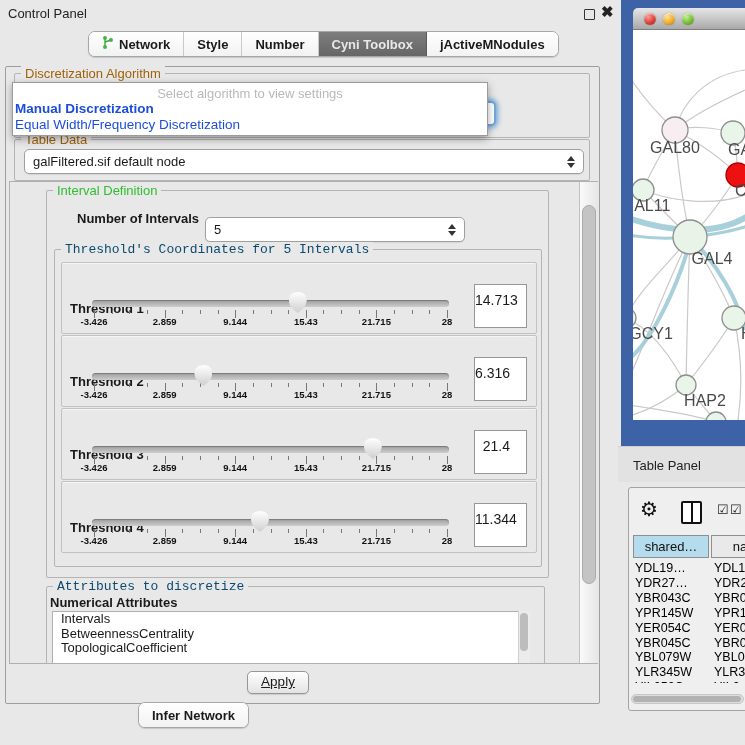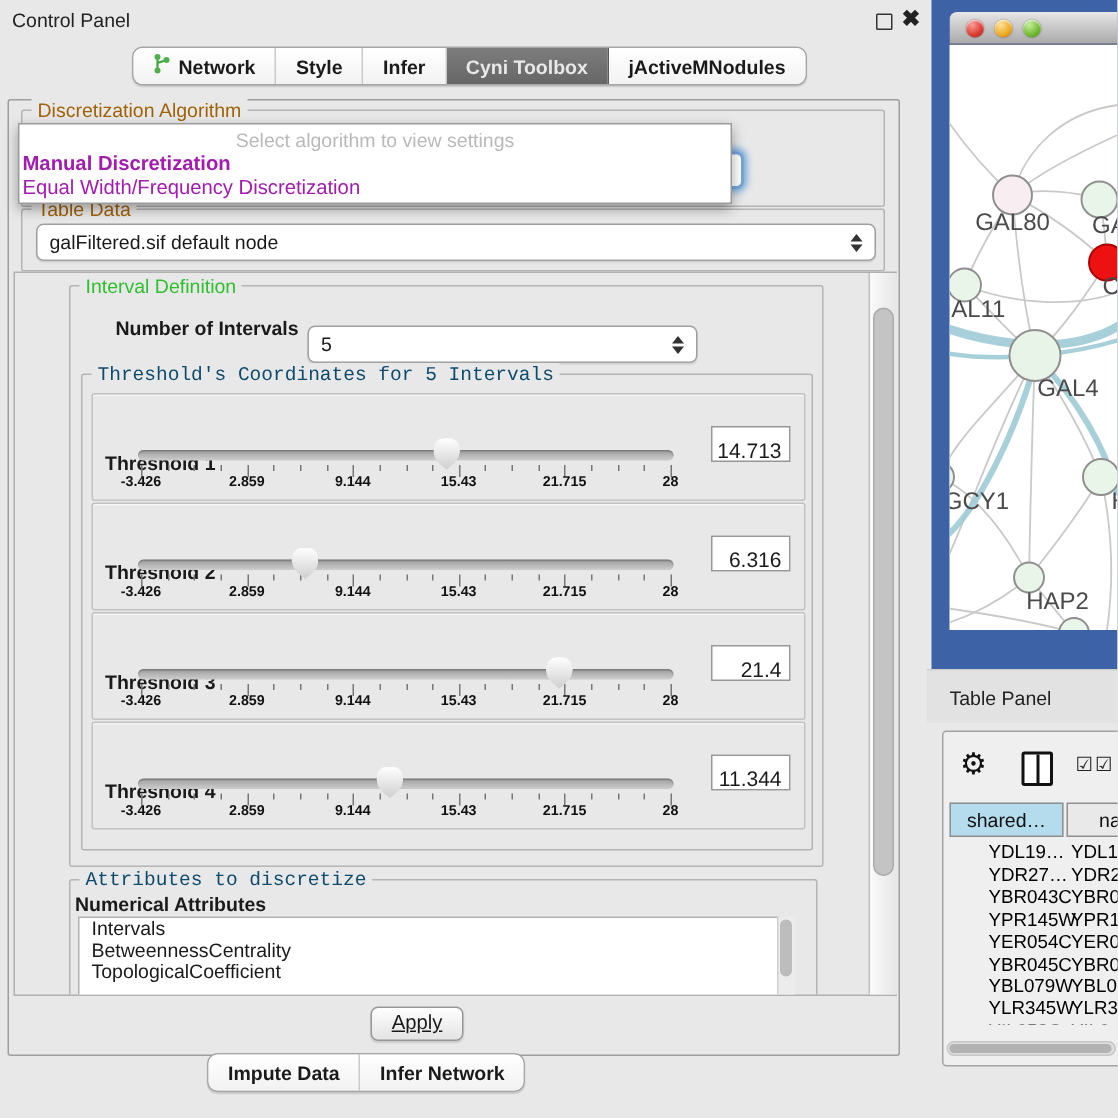--- a/index.html
+++ b/index.html
@@ -43,21 +43,21 @@
   .combo .spinner i{display:block;width:0;height:0;border-left:4px solid transparent;
                     border-right:4px solid transparent;}
   .combo .spinner i.up{border-bottom:5px solid #333;}
   .combo .spinner i.dn{border-top:5px solid #333;}
   .combo.focusring{border:2px solid #74a7d7;box-shadow:0 0 5px 2px rgba(94,158,214,.85);}
 
   
   #algo-popup{left:12px;top:82px;width:474px;height:52px;background:#fff;border:1px solid #9b9b9b;
               box-shadow:0 3px 8px rgba(0,0,0,.35);z-index:40;}
   #algo-popup .hint{margin-top:3px;text-align:center;color:#b9b9b9;font-size:13px;}
-  #algo-popup .opt{font-size:13.5px;color:#a21caf;padding-left:2px;line-height:15.5px;}
+  #algo-popup .opt{font-size:13.5px;color:#1d4ed8;padding-left:2px;line-height:15.5px;}
   #algo-popup .opt.first{font-weight:bold;}
 
   
   #scrollpane{left:9px;top:181px;width:589px;height:483px;border:1px solid #b0b0b0;
               box-sizing:border-box;background:#e8e8e8;overflow:hidden;}
   #vscroll{left:579px;top:182px;width:18px;height:481px;background:linear-gradient(to right,#fafafa,#e6e6e6);
            border-left:1px solid #c0c0c0;}
   #vscroll .thumb{position:absolute;left:2px;top:23px;width:12px;height:377px;background:#c4c4c4;
                   border:1px solid #ababab;border-radius:7px;}
 
@@ -67,23 +67,23 @@
   .thr-label{position:absolute;left:8px;top:6px;font-size:13px;font-weight:bold;margin-top:32px;}
   .thr-track{position:absolute;left:30px;top:37px;width:357px;height:7px;border-radius:4px;
              background:linear-gradient(#9d9d9d,#cdcdcd);box-shadow:inset 0 1px 1px rgba(0,0,0,.25);}
   .thr-thumb{position:absolute;top:29px;width:18px;height:21px;
              background:linear-gradient(#ffffff,#cfcfcf);
              clip-path:polygon(50% 100%,22% 80%,6% 62%,0% 40%,7% 16%,24% 3%,50% 0%,76% 3%,93% 16%,100% 40%,94% 62%,78% 80%);
              filter:drop-shadow(0 0 1px #7d7d7d);}
   .tickline{position:absolute;width:1px;background:#777;}
   .tick-label{position:absolute;top:53px;font-size:9.5px;font-weight:bold;color:#111;
               transform:translateX(-50%);white-space:nowrap;}
-  .thr-value{position:absolute;left:412px;top:21px;width:53px;height:24px;background:#fff;
+  .thr-value{position:absolute;left:412px;top:21px;width:53px;height:44px;background:#fff;
              border:1px solid #979797;box-sizing:border-box;font-size:14px;text-align:right;
-             line-height:30px;padding-right:5px;}
+             line-height:30px;padding-right:16px;}
 
   
   #attr-list{position:absolute;background:#fff;border:1px solid #b0b0b0;overflow:hidden;}
   #attr-list .item{font-size:13px;line-height:14.5px;padding-left:8px;white-space:nowrap;}
   #attr-scroll{position:absolute;width:11px;background:#ececec;border-left:1px solid #cfcfcf;}
   #attr-scroll .thumb{position:absolute;left:1px;top:2px;width:8px;height:38px;background:#bdbdbd;border-radius:5px;}
 
   #apply-btn{left:247px;top:671px;width:60px;height:21px;border:1px solid #969696;border-radius:5px;
              background:linear-gradient(#ffffff,#e3e3e3);font-size:13.5px;text-align:center;
              line-height:20px;box-shadow:0 1px 1px rgba(0,0,0,.12);text-decoration:underline;}
@@ -108,21 +108,21 @@
               border:1px solid #a3a3a3;border-radius:3px;box-sizing:border-box;overflow:hidden;}
   #gear-icon{position:absolute;left:11px;top:9px;font-size:20px;color:#111;}
   #columns-icon{position:absolute;left:52px;top:13px;width:17px;height:19px;border:2px solid #111;
                 border-radius:2px;background:#fff;}
   #columns-icon:after{content:"";position:absolute;left:50%;top:0;width:2px;height:100%;background:#111;transform:translateX(-1px);}
   .check-icon{position:absolute;top:14px;font-size:13px;color:#222;}
   .th-cell{position:absolute;top:47px;height:23px;border:1px solid #8f8f8f;box-sizing:border-box;
            font-size:13px;text-align:center;line-height:21px;color:#111;}
   #tbl-rows{position:absolute;left:0;top:71px;width:120px;height:124px;overflow:hidden;}
   .tbl-row{position:absolute;width:120px;height:15px;font-size:12.5px;color:#000;}
-  .tbl-row .c1{position:absolute;left:6px;white-space:nowrap;margin-left:24px;}
+  .tbl-row .c1{position:absolute;left:6px;white-space:nowrap;}
   .tbl-row .c2{position:absolute;left:85px;white-space:nowrap;}
   #hscroll{position:absolute;left:2px;top:206px;width:113px;height:10px;background:#dedede;
            border:1px solid #c6c6c6;border-radius:5px;box-sizing:border-box;}
   #hscroll .thumb{position:absolute;left:1px;top:1px;width:108px;height:6px;background:#b2b2b2;border-radius:4px;}
 
   .bold{font-weight:bold;}
   svg text{font-family:"Liberation Sans",sans-serif;}
 </style>
 </head>
 <body>
@@ -138,21 +138,21 @@
           <circle cx="3" cy="3" r="2" fill="#4db04d"></circle>
           <circle cx="3" cy="12" r="2" fill="#4db04d"></circle>
           <circle cx="9" cy="5" r="2" fill="#4db04d"></circle>
         </svg></span>
       <span>Network</span>
     </div>
     <div class="seg">
       <span>Style</span>
     </div>
     <div class="seg">
-      <span>Infer</span>
+      <span>Number</span>
     </div>
     <div class="seg sel">
       <span>Cyni Toolbox</span>
     </div>
     <div class="seg">
       <span>jActiveMNodules</span>
     </div>
   </div>
 
 <div class="abs" id="container"></div>
@@ -352,23 +352,20 @@
   </div>
 </div>
 <div class="abs" id="vscroll">
     <div class="thumb"></div>
   </div>
 
 <div class="abs" id="apply-btn">Apply</div>
 
 <div class="abs segbar" id="bottom-tabbar">
     <div class="seg">
-      <span>Impute Data</span>
-    </div>
-    <div class="seg">
       <span>Infer Network</span>
     </div>
   </div>
 
 <div class="abs" id="right-pane">
   <div id="net-bg"></div>
   <div id="net-titlebar">
     <span class="tlight tl-red"></span>
     <span class="tlight tl-yellow"></span>
     <span class="tlight tl-green"></span>

